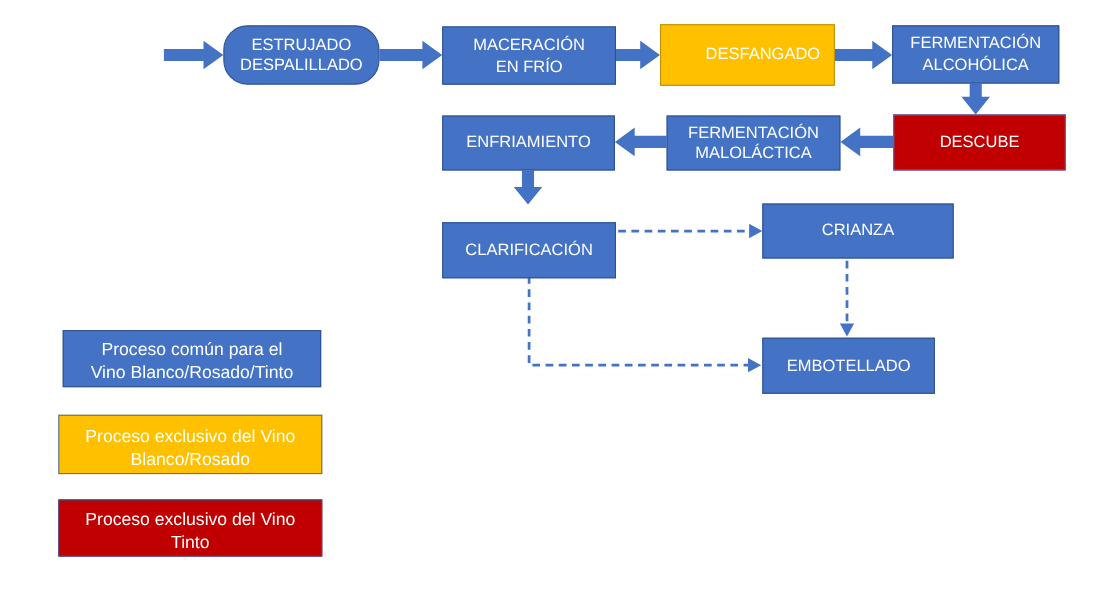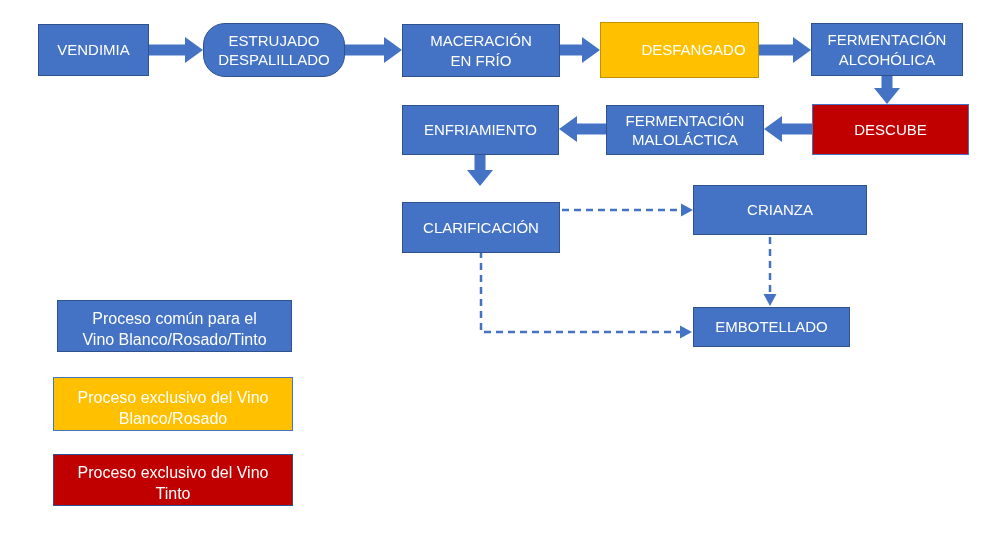--- a/index.html
+++ b/index.html
@@ -29,21 +29,21 @@
   .n-vendimia{left:38px;top:24px;width:111px;height:52px;}
   .n-estrujado{left:203px;top:23px;width:142px;height:54px;border-radius:22px;}
   .n-maceracion{left:402px;top:24px;width:158px;height:53px;}
   .n-desfangado{left:600px;top:22px;width:159px;height:56px;}
   .n-ferm-alc{left:811px;top:23px;width:152px;height:53px;}
   .n-enfriamiento{left:402px;top:105px;width:157px;height:50px;}
   .n-ferm-malo{left:606px;top:105px;width:158px;height:50px;}
   .n-descube{left:812px;top:104px;width:157px;height:51px;}
   .n-clarificacion{left:402px;top:186px;width:158px;height:51px;margin-top:16px;}
   .n-crianza{left:693px;top:185px;width:174px;height:50px;}
-  .n-embotellado{left:693px;top:307px;width:157px;height:40px;}
+  .n-embotellado{left:693px;top:307px;width:157px;height:51px;}
 
   .l-common{left:57px;top:300px;width:235px;height:52px;}
   .l-blanco{left:53px;top:377px;width:240px;height:54px;}
   .l-tinto{left:53px;top:454px;width:240px;height:52px;}
 </style>
 </head>
 <body>
 
 <div class="stage">
 
@@ -59,23 +59,20 @@
     <polygon points="474.5,155 474.5,170 467,170 480,186 493,170 485.5,170 485.5,155" fill="#4472C4"></polygon>
 
     <line x1="562" y1="210" x2="682" y2="210" stroke="#4472C4" stroke-width="2.5" stroke-dasharray="7 5"></line>
     <polygon points="681,203.5 693,210 681,216.5" fill="#4472C4"></polygon>
     <line x1="770" y1="237" x2="770" y2="295" stroke="#4472C4" stroke-width="2.5" stroke-dasharray="7 5"></line>
     <polygon points="763.5,294 770,306 776.5,294" fill="#4472C4"></polygon>
     <path d="M481,239 L481,332 L681,332" fill="none" stroke="#4472C4" stroke-width="2.5" stroke-dasharray="7 5"></path>
     <polygon points="680,325.5 692,332 680,338.5" fill="#4472C4"></polygon>
   </svg>
 
-  <div class="node node-blue n-vendimia">
-    <span>VENDIMIA</span>
-  </div>
   <div class="node node-blue n-estrujado">
     <span>ESTRUJADO
 DESPALILLADO</span>
   </div>
   <div class="node node-blue n-maceracion">
     <span>MACERACIÓN
 EN FRÍO</span>
   </div>
   <div class="node node-yellow n-desfangado">
     <span>DESFANGADO</span>

